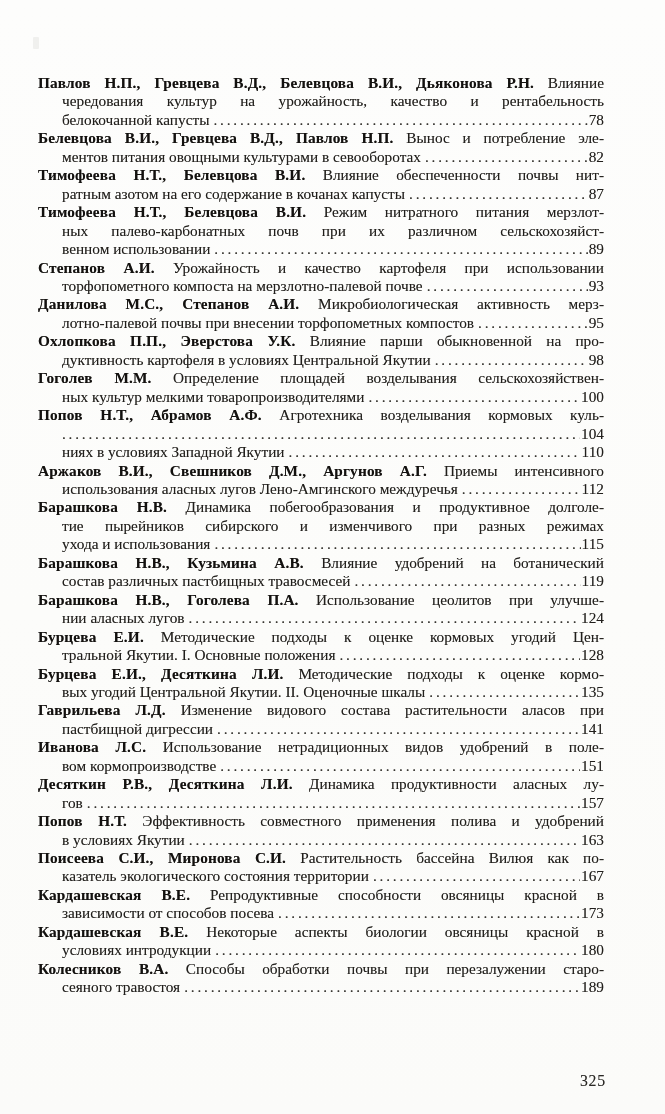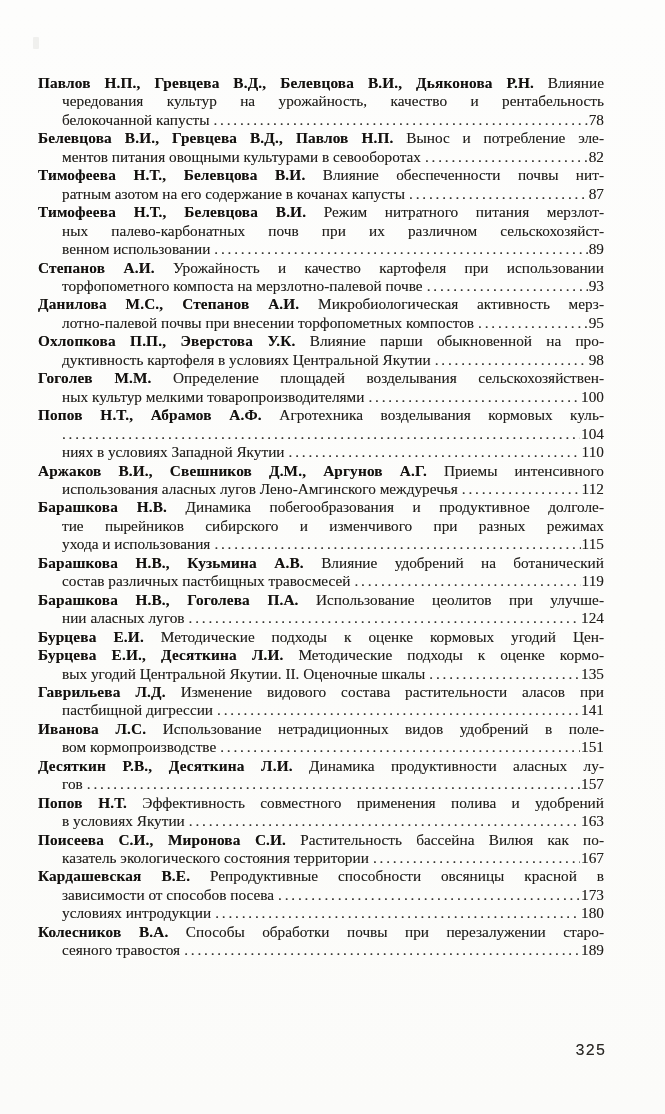--- a/index.html
+++ b/index.html
@@ -62,26 +62,25 @@
     letter-spacing: 2.8px;
     min-width: 10px;
   }
   .dots::after {
     content: "................................................................................................................................................................";
   }
   .pg { white-space: nowrap; padding-left: 1px; }
   .folio {
     position: absolute;
     right: 59px;
-    top: 1042px;
+    top: 1072px;
     font-size: 15.8px;
     letter-spacing: 0.8px;
     color: #2a2825;
     text-shadow: 0 0 0.5px rgba(45, 42, 38, 0.4);
-    font-family: Liberation Mono, monospace;
   }
 </style>
 </head>
 <body>
 
 <div class="page">
   <div class="scan-artifact"></div>
   <div class="toc" id="toc-list">
       <div class="entry">
         <div class="line first"><span class="authors">Павлов Н.П., Гревцева В.Д., Белевцова В.И., Дьяконова Р.Н.</span> Влияние</div>
@@ -191,20 +190,25 @@
       <div class="entry">
         <div class="line first"><span class="authors">Барашкова Н.В., Гоголева П.А.</span> Использование цеолитов при улучше-</div>
         <div class="line cont lastline">
           <span class="txt">нии аласных лугов</span>
           <span class="dots"></span>
           <span class="pg">124</span>
         </div>
       </div>
       <div class="entry">
         <div class="line first"><span class="authors">Бурцева Е.И.</span> Методические подходы к оценке кормовых угодий Цен-</div>
+        <div class="line cont lastline">
+          <span class="txt">тральной Якутии. I. Основные положения</span>
+          <span class="dots"></span>
+          <span class="pg">128</span>
+        </div>
       </div>
       <div class="entry">
         <div class="line first"><span class="authors">Бурцева Е.И., Десяткина Л.И.</span> Методические подходы к оценке кормо-</div>
         <div class="line cont lastline">
           <span class="txt">вых угодий Центральной Якутии. II. Оценочные шкалы</span>
           <span class="dots"></span>
           <span class="pg">135</span>
         </div>
       </div>
       <div class="entry">
@@ -249,20 +253,21 @@
       </div>
       <div class="entry">
         <div class="line first"><span class="authors">Кардашевская В.Е.</span> Репродуктивные способности овсяницы красной в</div>
         <div class="line cont lastline">
           <span class="txt">зависимости от способов посева</span>
           <span class="dots"></span>
           <span class="pg">173</span>
         </div>
       </div>
       <div class="entry">
+        <div class="line first"><span class="authors">Кардашевская В.Е.</span> Некоторые аспекты биологии овсяницы красной в</div>
         <div class="line cont lastline">
           <span class="txt">условиях интродукции</span>
           <span class="dots"></span>
           <span class="pg">180</span>
         </div>
       </div>
       <div class="entry">
         <div class="line first"><span class="authors">Колесников В.А.</span> Способы обработки почвы при перезалужении старо-</div>
         <div class="line cont lastline">
           <span class="txt">сеяного травостоя</span>

